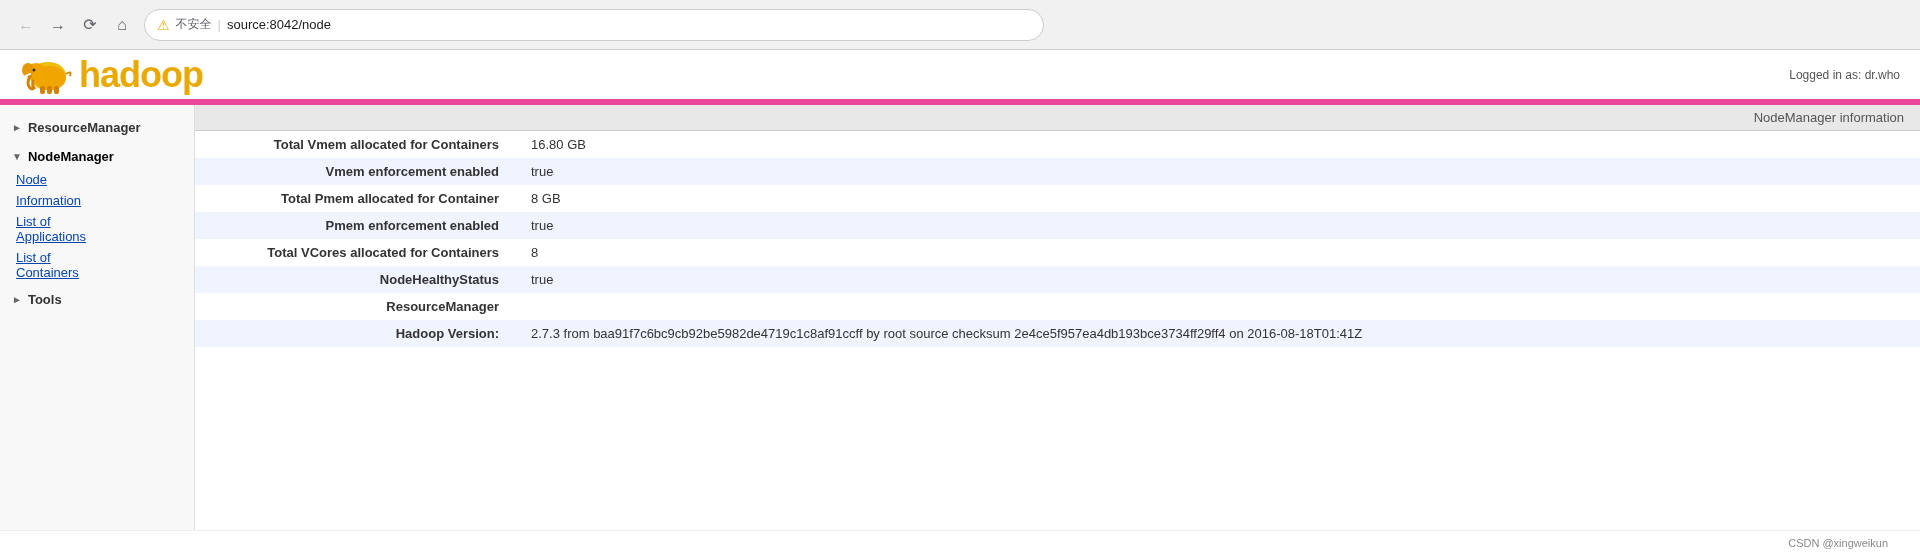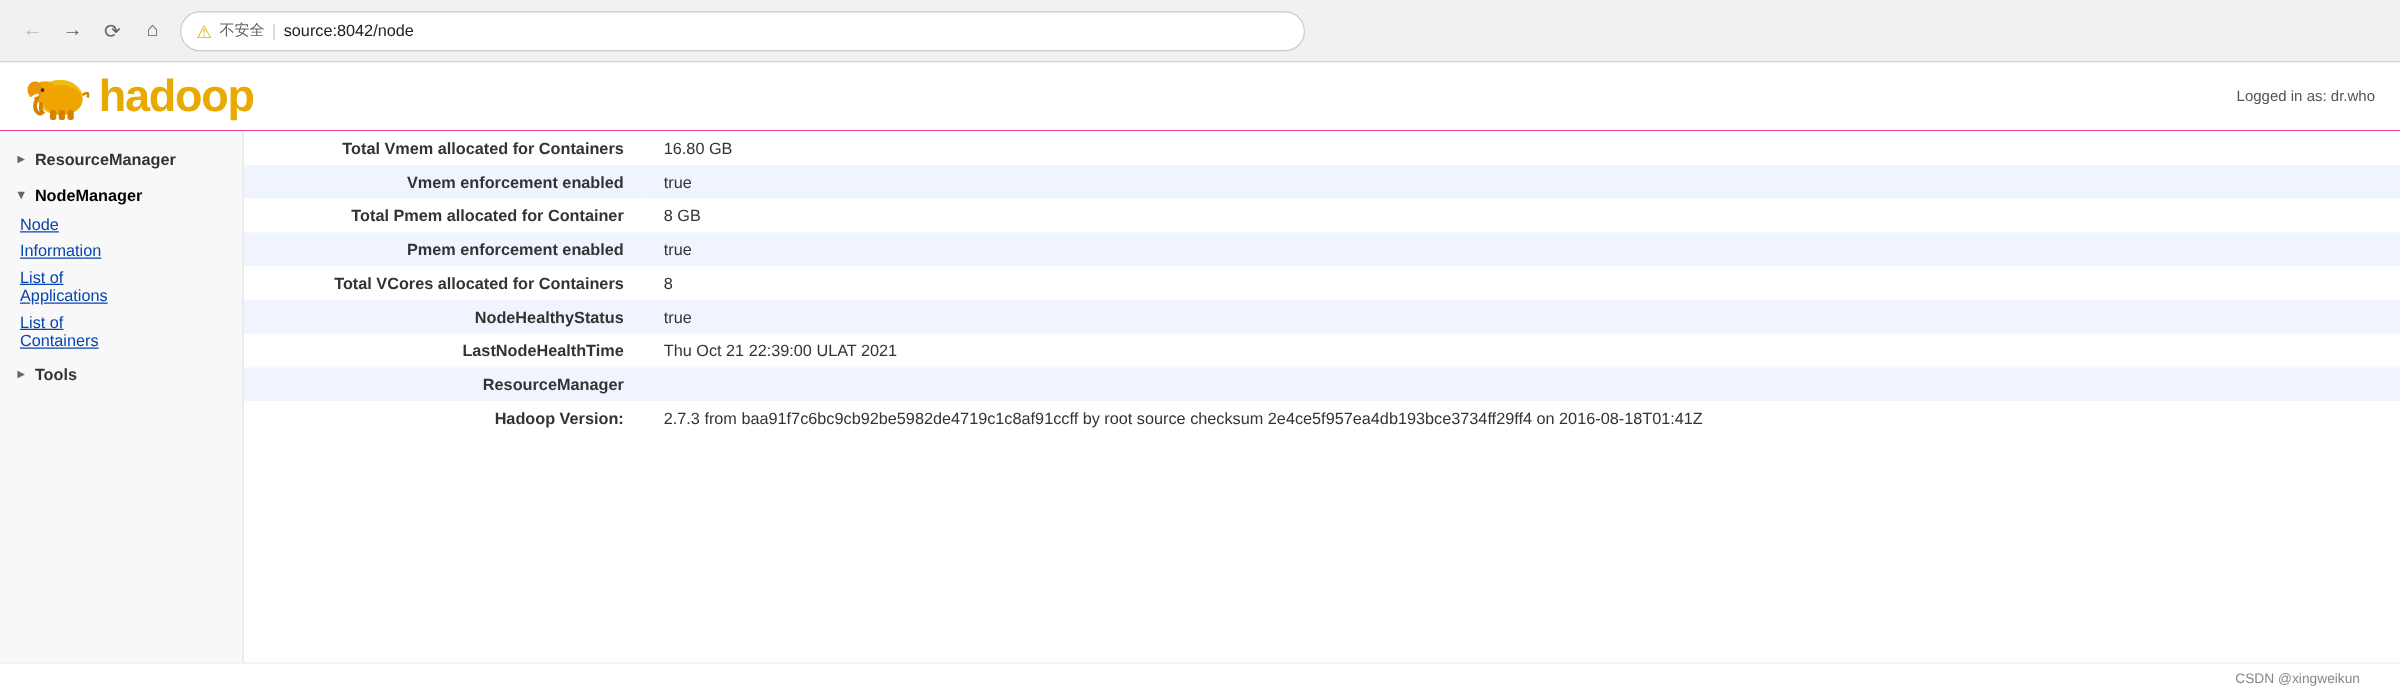--- a/index.html
+++ b/index.html
@@ -65,21 +65,21 @@
     .app-container {
       display: flex;
       flex-direction: column;
       height: calc(555px - 50px);
     }
 
     
     .app-header {
       background: #fff;
       padding: 8px 20px;
-      border-bottom: 1px solid #ec4899;
+      border-bottom: 6px solid #ec4899;
       display: flex;
       align-items: center;
       justify-content: space-between;
       height: 55px;
     }
     .hadoop-logo {
       display: flex;
       align-items: center;
       gap: 4px;
     }
@@ -259,20 +259,23 @@
       </div>
       <div class="sidebar-section">
         <div class="sidebar-item parent">
           <span class="sidebar-arrow">►</span>
           <span>Tools</span>
         </div>
       </div>
     </div>
 
     <div class="content-area">
+      <div class="content-header">
+        <span>NodeManager information</span>
+      </div>
       <table class="info-table">
         <tbody id="info-table-body">
         <tr>
     <td>Total Vmem allocated for Containers</td>
     <td>16.80 GB</td>
   </tr>
             <tr>
     <td>Vmem enforcement enabled</td>
     <td>true</td>
   </tr>
@@ -286,24 +289,20 @@
   </tr>
             <tr>
     <td>Total VCores allocated for Containers</td>
     <td>8</td>
   </tr>
             <tr>
     <td>NodeHealthyStatus</td>
     <td>true</td>
   </tr>
             <tr>
-    <td>LastNodeHealthTime</td>
-    <td>Thu Oct 21 22:39:00 ULAT 2021</td>
-  </tr>
-            <tr>
     <td>ResourceManager</td>
     <td></td>
   </tr>
             <tr>
     <td>Hadoop Version:</td>
     <td>2.7.3 from baa91f7c6bc9cb92be5982de4719c1c8af91ccff by root source checksum 2e4ce5f957ea4db193bce3734ff29ff4 on 2016-08-18T01:41Z</td>
   </tr>
           </tbody>
       </table>
     </div>

